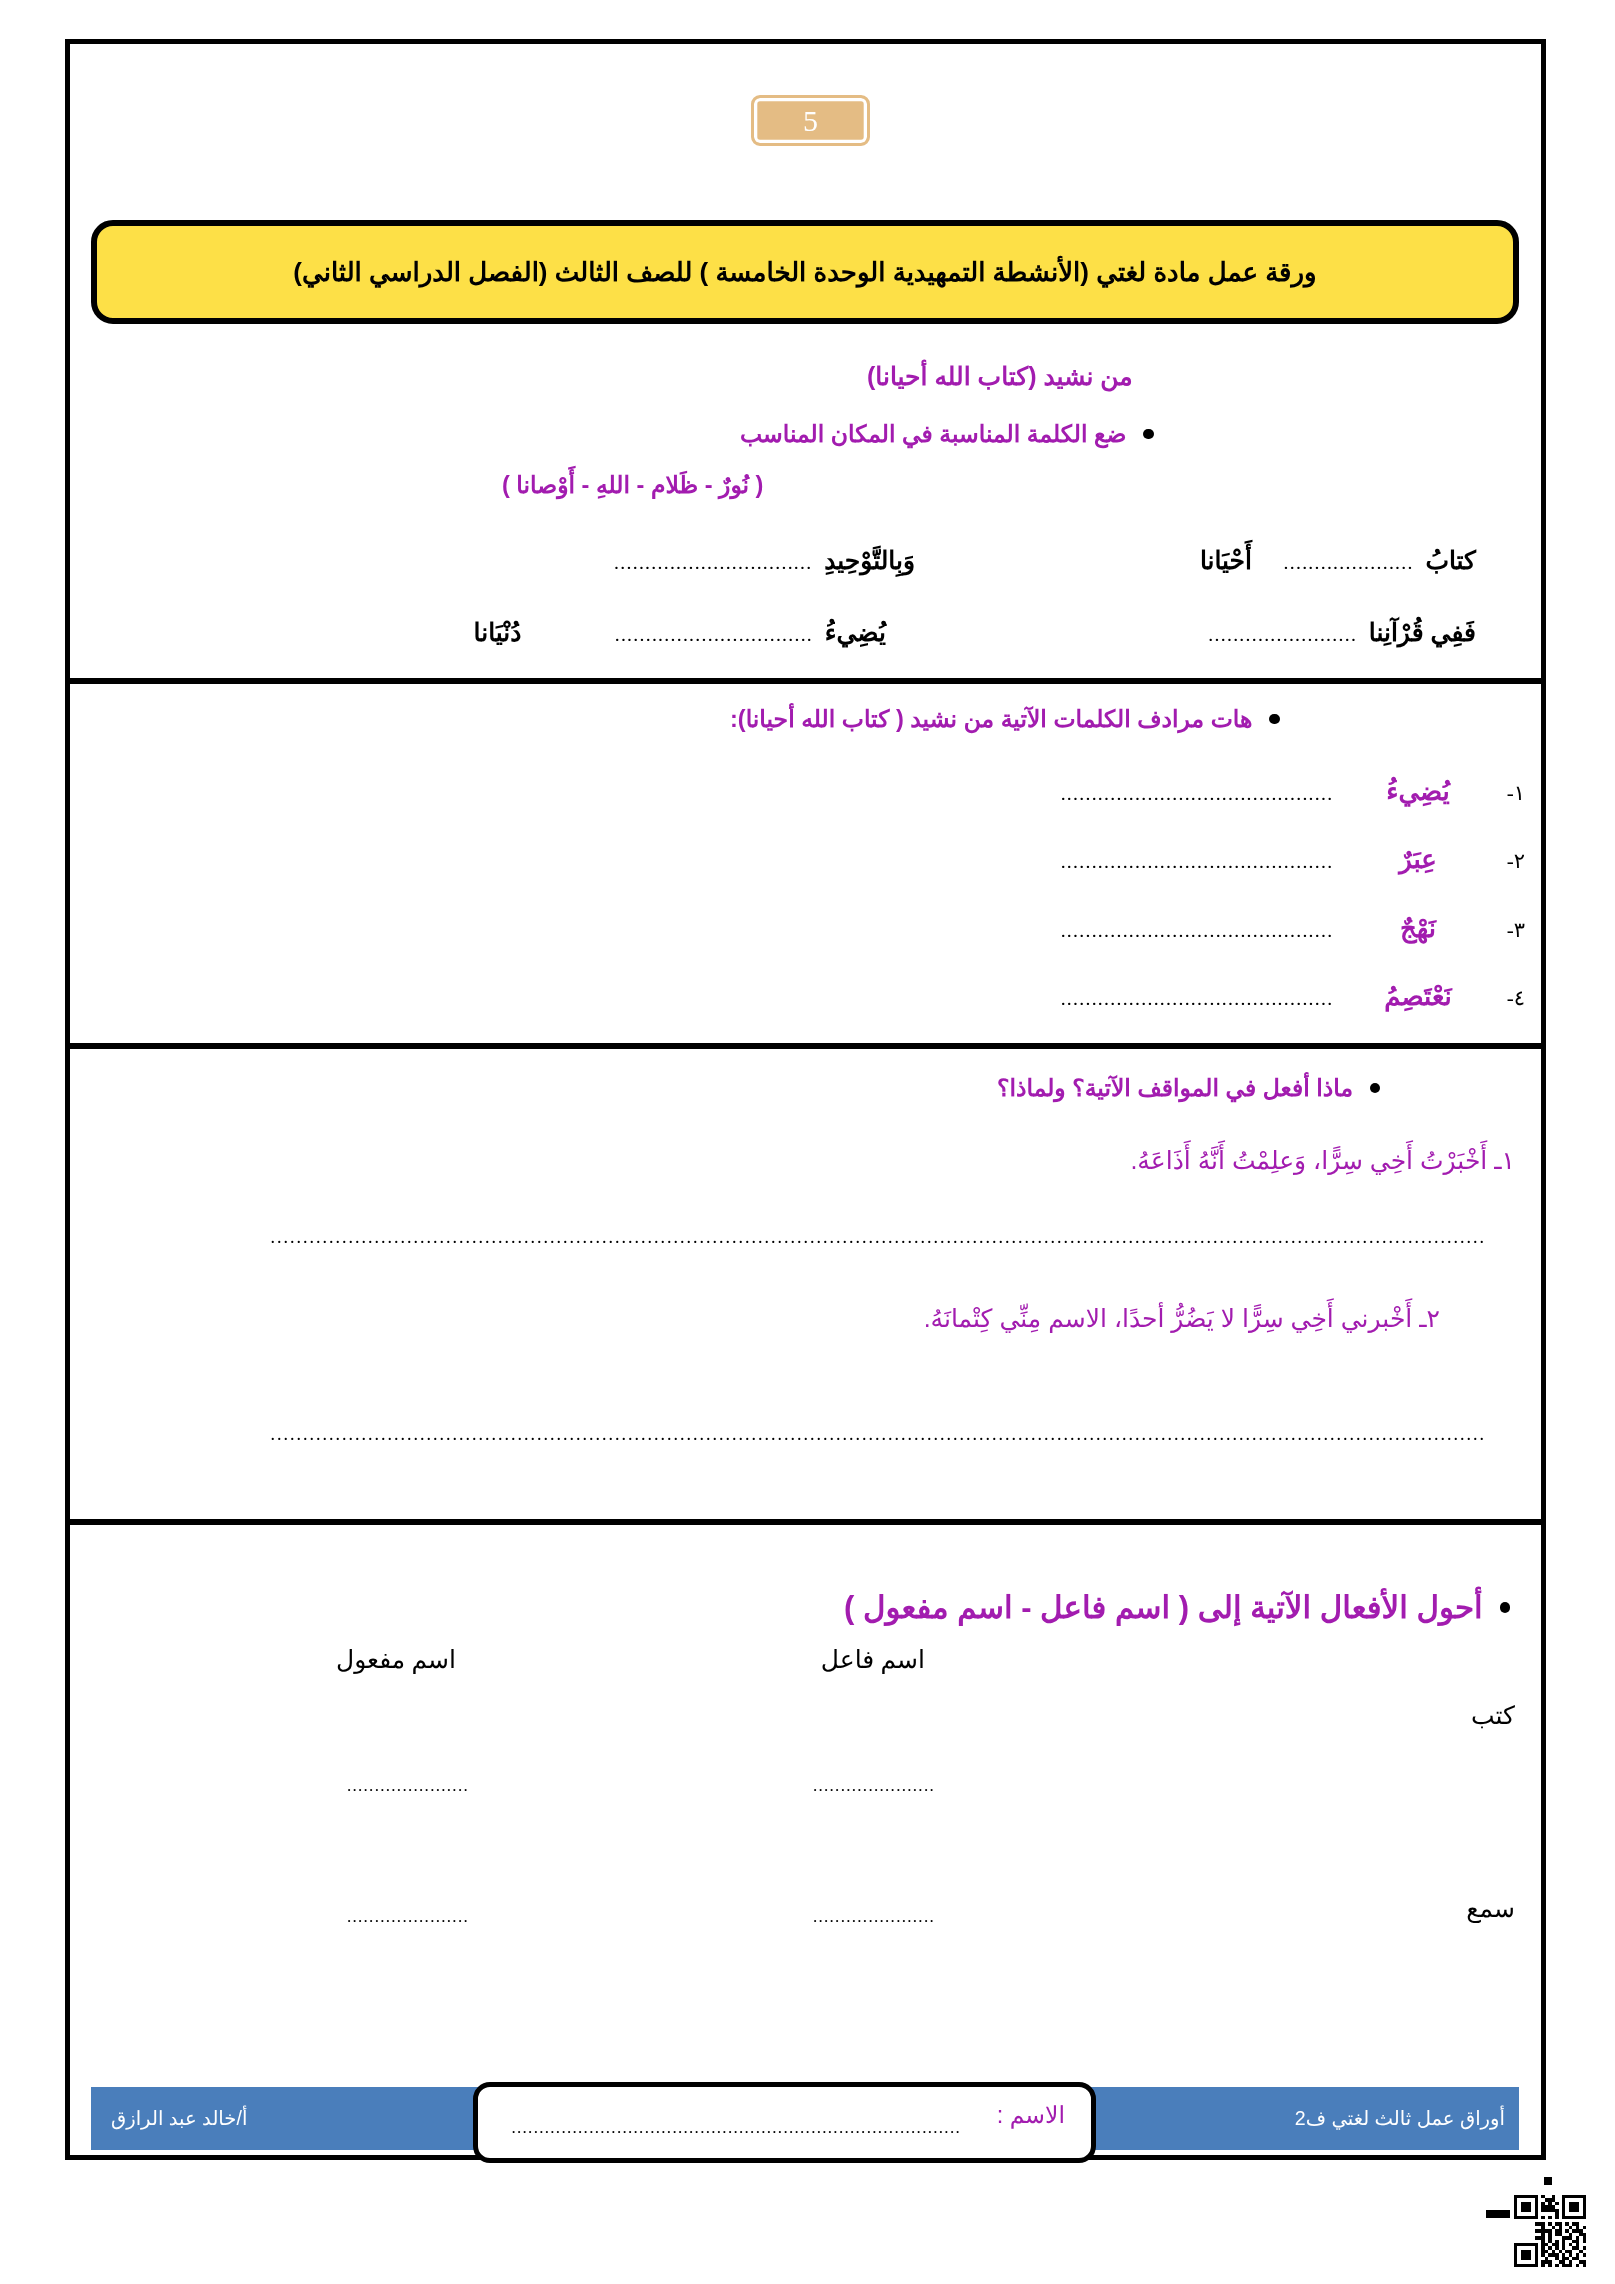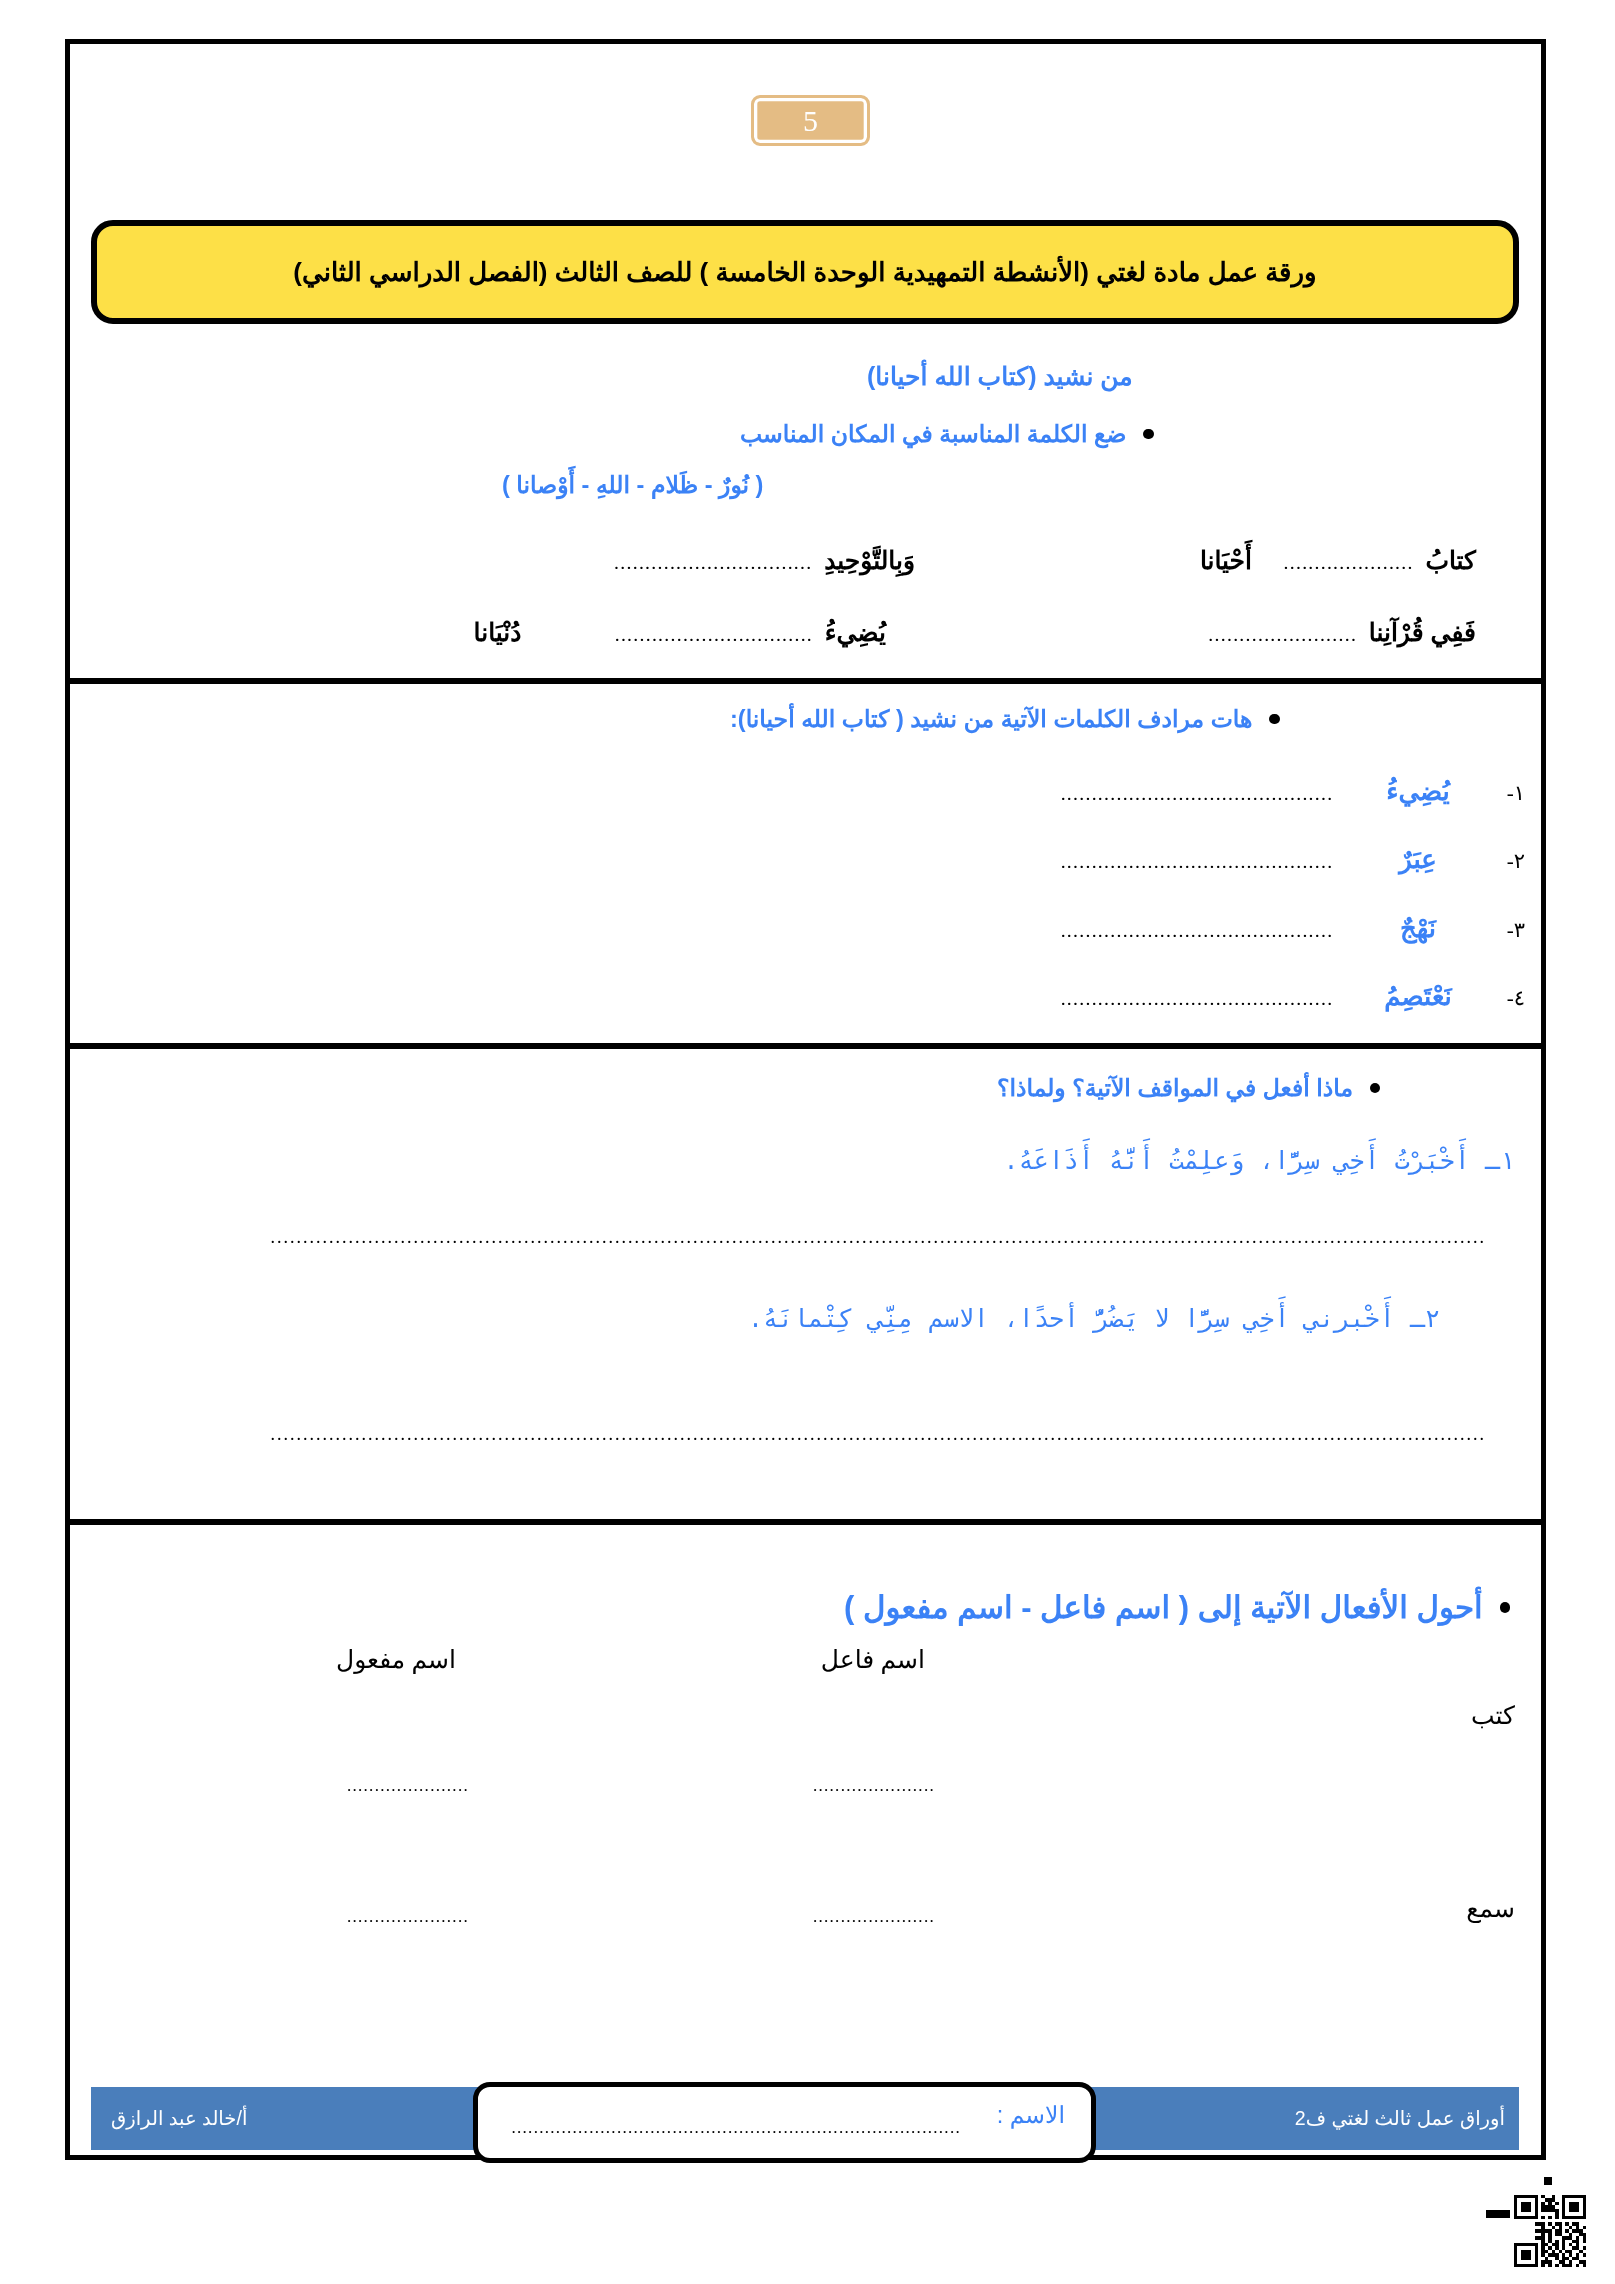--- a/index.html
+++ b/index.html
@@ -81,21 +81,21 @@
     left: 65px;
     width: 1481px;
     height: 5.9px;
     background: #000000;
   }
 
   
   .ar {
     direction: rtl;
     unicode-bidi: isolate;
-    color: #3b82f6;
+    color: #a21caf;
     font-family: "Liberation Sans", sans-serif;
   }
   .ar-serif {
     direction: rtl;
     unicode-bidi: isolate;
     color: #000000;
     font-family: "Liberation Serif", serif;
   }
   .bold { font-weight: bold; }
 
@@ -142,21 +142,21 @@
              align-items: baseline; direction: rtl; white-space: nowrap; }
   .syn-num { font-size: 21px; font-family: "Liberation Serif", serif;
              width: 42px; text-align: right; }
   .syn-word { font-size: 26px; font-weight: bold;
               font-family: "Liberation Sans", sans-serif;
               min-width: 130px; text-align: center; }
   .syn-blank { font-size: 19.6px; }
 
   
   #s3-instruction { left: 997px; top: 1074px; font-size: 23.5px; }
-  .scenario { position: absolute; font-size: 25px; white-space: nowrap; font-family: Liberation Mono, monospace; }
+  .scenario { position: absolute; font-size: 25px; white-space: nowrap; }
   .answer-line { position: absolute; font-size: 18px;
                  letter-spacing: 2px; white-space: nowrap; overflow: hidden; }
 
   
   #s4-instruction { left: 844px; top: 1589px; font-size: 31px; }
   .col-head { position: absolute; font-size: 25px; }
   .verb-label { position: absolute; font-size: 25px; }
   .verb-blank { position: absolute; font-size: 17px; letter-spacing: 1.3px; }
 
   

